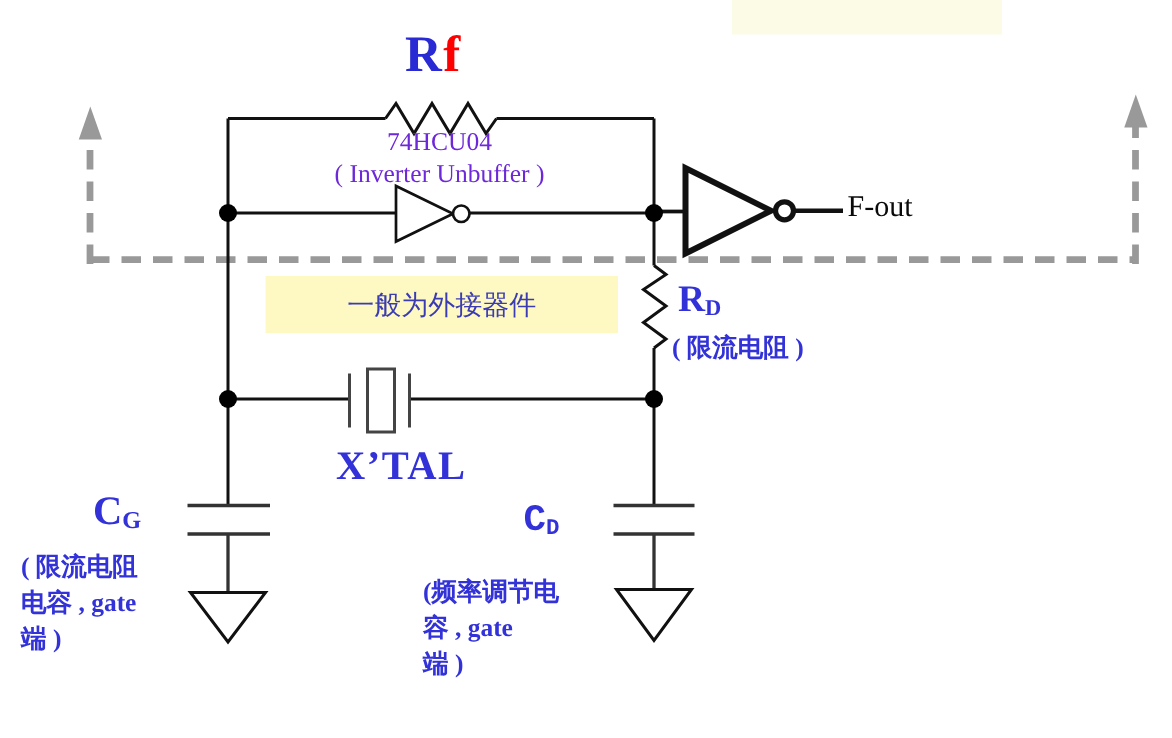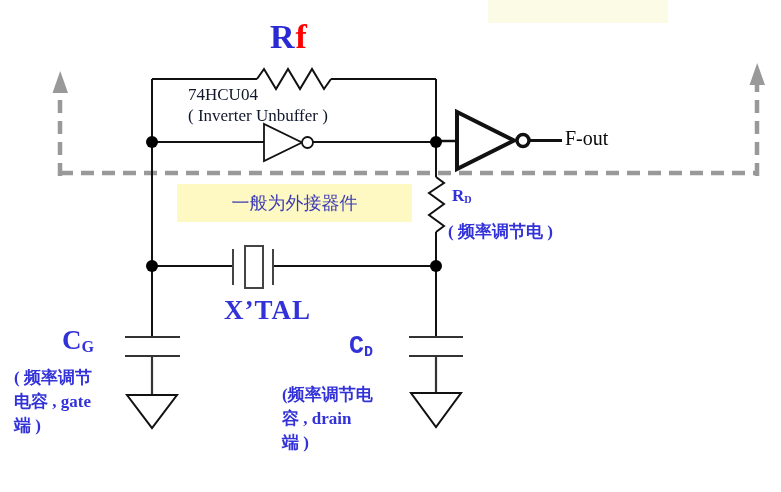--- a/index.html
+++ b/index.html
@@ -6,25 +6,25 @@
   #stage{
     position:relative;width:781px;height:465px;background:#ffffff;overflow:hidden;
     font-family:"Liberation Serif","DejaVu Serif",serif;
   }
   #circuit-svg{position:absolute;left:0;top:0;z-index:1;}
   .txt{position:absolute;z-index:2;white-space:nowrap;}
   .pale-strip{position:absolute;left:488px;top:0;width:180px;height:23px;background:#fcfce6;z-index:0;}
   .rf-label{left:270px;top:18px;font-size:34px;font-weight:bold;letter-spacing:1px;}
   .rf-main{color:#2a2ad4;}
   .rf-sub{color:#ff0000;}
-  .chip-label{left:188px;top:84px;width:210px;text-align:left;color:#0f172a;font-size:17px;line-height:21px;white-space:pre-line;}
+  .chip-label{left:188px;top:84px;width:210px;text-align:center;color:#6d28d9;font-size:17px;line-height:21px;white-space:pre-line;}
   .fout-label{left:565px;top:127px;font-size:20px;font-weight:normal;color:#0a0a0a;}
   .ic-box{left:552px;top:155px;width:141px;height:33px;background:#acacac;text-align:center;line-height:33px;font-size:18px;color:#3535d6;}
   .ext-box{left:177px;top:184px;width:235px;height:38px;background:#fef9c3;text-align:center;line-height:38px;font-size:18px;color:#3b3bb4;}
-  .rd-label{left:452px;top:186px;font-size:17px;font-weight:bold;color:#3232d8;}
+  .rd-label{left:452px;top:186px;font-size:25px;font-weight:bold;color:#3232d8;}
   .rd-desc{left:448px;top:220px;font-size:17px;font-weight:bold;color:#3232d8;}
   .xtal-label{left:224px;top:295px;font-size:27px;font-weight:bold;color:#3232d8;letter-spacing:1px;}
   .cg-label{left:62px;top:325px;font-size:27px;font-weight:bold;color:#3232d8;}
   .cd-label{left:349px;top:332px;font-size:25px;font-weight:bold;color:#3232d8;font-family:Liberation Mono, monospace;}
   .desc-block{font-size:17px;font-weight:bold;color:#3232d8;line-height:24px;white-space:pre-line;}
   .cg-desc{left:14px;top:366px;}
   .cd-desc{left:282px;top:383px;}
   .sub{font-size:0.6em;vertical-align:-0.18em;font-weight:bold;}
 </style>
 </head>
@@ -116,27 +116,27 @@
 
   <div class="txt chip-label">74HCU04
 ( Inverter Unbuffer )</div>
 
   <div class="txt fout-label">F-out</div>
 
 
   <div class="txt ext-box"><span>一般为外接器件</span></div>
 
   <div class="txt rd-label"><span>R</span><span class="sub">D</span></div>
-  <div class="txt rd-desc">( 频率调节电 )</div>
+  <div class="txt rd-desc">( 限流电阻 )</div>
 
   <div class="txt xtal-label">X’TAL</div>
 
   <div class="txt cg-label"><span>C</span><span class="sub">G</span></div>
-  <div class="txt desc-block cg-desc">( 频率调节
+  <div class="txt desc-block cg-desc">( 限流电阻
 电容 , gate
 端 )</div>
 
   <div class="txt cd-label"><span>C</span><span class="sub">D</span></div>
   <div class="txt desc-block cd-desc">(频率调节电
-容 , drain
+容 , gate
 端 )</div>
 
 </div>
 
 </body></html>

